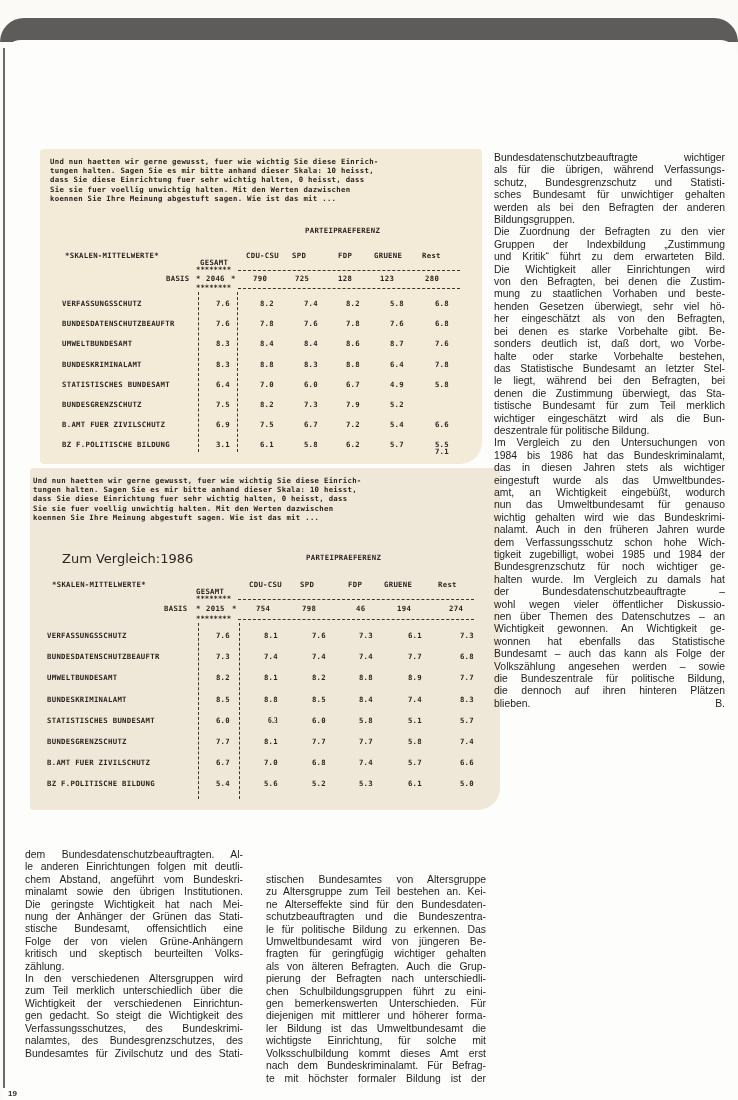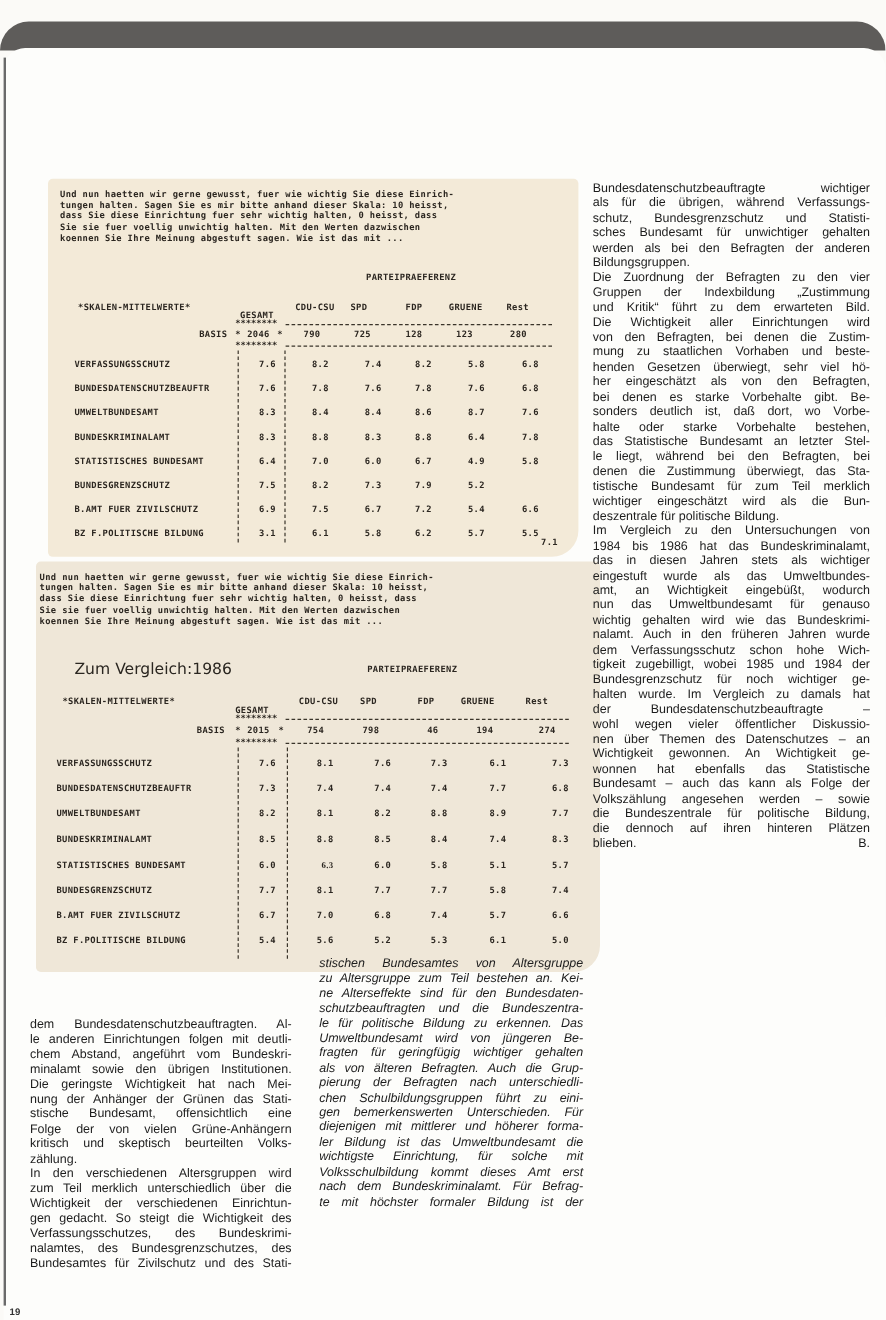--- a/index.html
+++ b/index.html
@@ -142,21 +142,21 @@
         <span class="num" style="left: 334px;">4.9</span>
         <span class="num" style="left: 379px;">5.8</span>
       </div>
       <div class="row" style="top: 251px;">
         <span class="lbl" style="left: 22px;">BUNDESGRENZSCHUTZ</span>
         <span class="num" style="left: 160px;">7.5</span>
         <span class="num" style="left: 204px;">8.2</span>
         <span class="num" style="left: 248px;">7.3</span>
         <span class="num" style="left: 290px;">7.9</span>
         <span class="num" style="left: 334px;">5.2</span>
-        <span class="num" style="left: 395px; margin-top: 47px;">7.1</span>
+        <span class="num" style="left: 379px; margin-top: 47px;">7.1</span>
       </div>
       <div class="row" style="top: 271.2px;">
         <span class="lbl" style="left: 22px;">B.AMT FUER ZIVILSCHUTZ</span>
         <span class="num" style="left: 160px;">6.9</span>
         <span class="num" style="left: 204px;">7.5</span>
         <span class="num" style="left: 248px;">6.7</span>
         <span class="num" style="left: 290px;">7.2</span>
         <span class="num" style="left: 334px;">5.4</span>
         <span class="num" style="left: 379px;">6.6</span>
       </div>
@@ -295,21 +295,21 @@
     <span class="line last">zählung.</span>
     <span class="line">In den verschiedenen Altersgruppen wird</span>
     <span class="line">zum Teil merklich unterschiedlich über die</span>
     <span class="line">Wichtigkeit der verschiedenen Einrichtun-</span>
     <span class="line">gen gedacht. So steigt die Wichtigkeit des</span>
     <span class="line">Verfassungsschutzes, des Bundeskrimi-</span>
     <span class="line">nalamtes, des Bundesgrenzschutzes, des</span>
     <span class="line">Bundesamtes für Zivilschutz und des Stati-</span>
   </div>
 
-<div class="text-col" id="bm-col" style="left:266px; top:798px; width:220px;font-style:italic;">
+<div class="text-col" id="bm-col" style="left:266px; top:874px; width:220px;">
     <span class="line">stischen Bundesamtes von Altersgruppe</span>
     <span class="line">zu Altersgruppe zum Teil bestehen an. Kei-</span>
     <span class="line">ne Alterseffekte sind für den Bundesdaten-</span>
     <span class="line">schutzbeauftragten und die Bundeszentra-</span>
     <span class="line">le für politische Bildung zu erkennen. Das</span>
     <span class="line">Umweltbundesamt wird von jüngeren Be-</span>
     <span class="line">fragten für geringfügig wichtiger gehalten</span>
     <span class="line">als von älteren Befragten. Auch die Grup-</span>
     <span class="line">pierung der Befragten nach unterschiedli-</span>
     <span class="line">chen Schulbildungsgruppen führt zu eini-</span>

